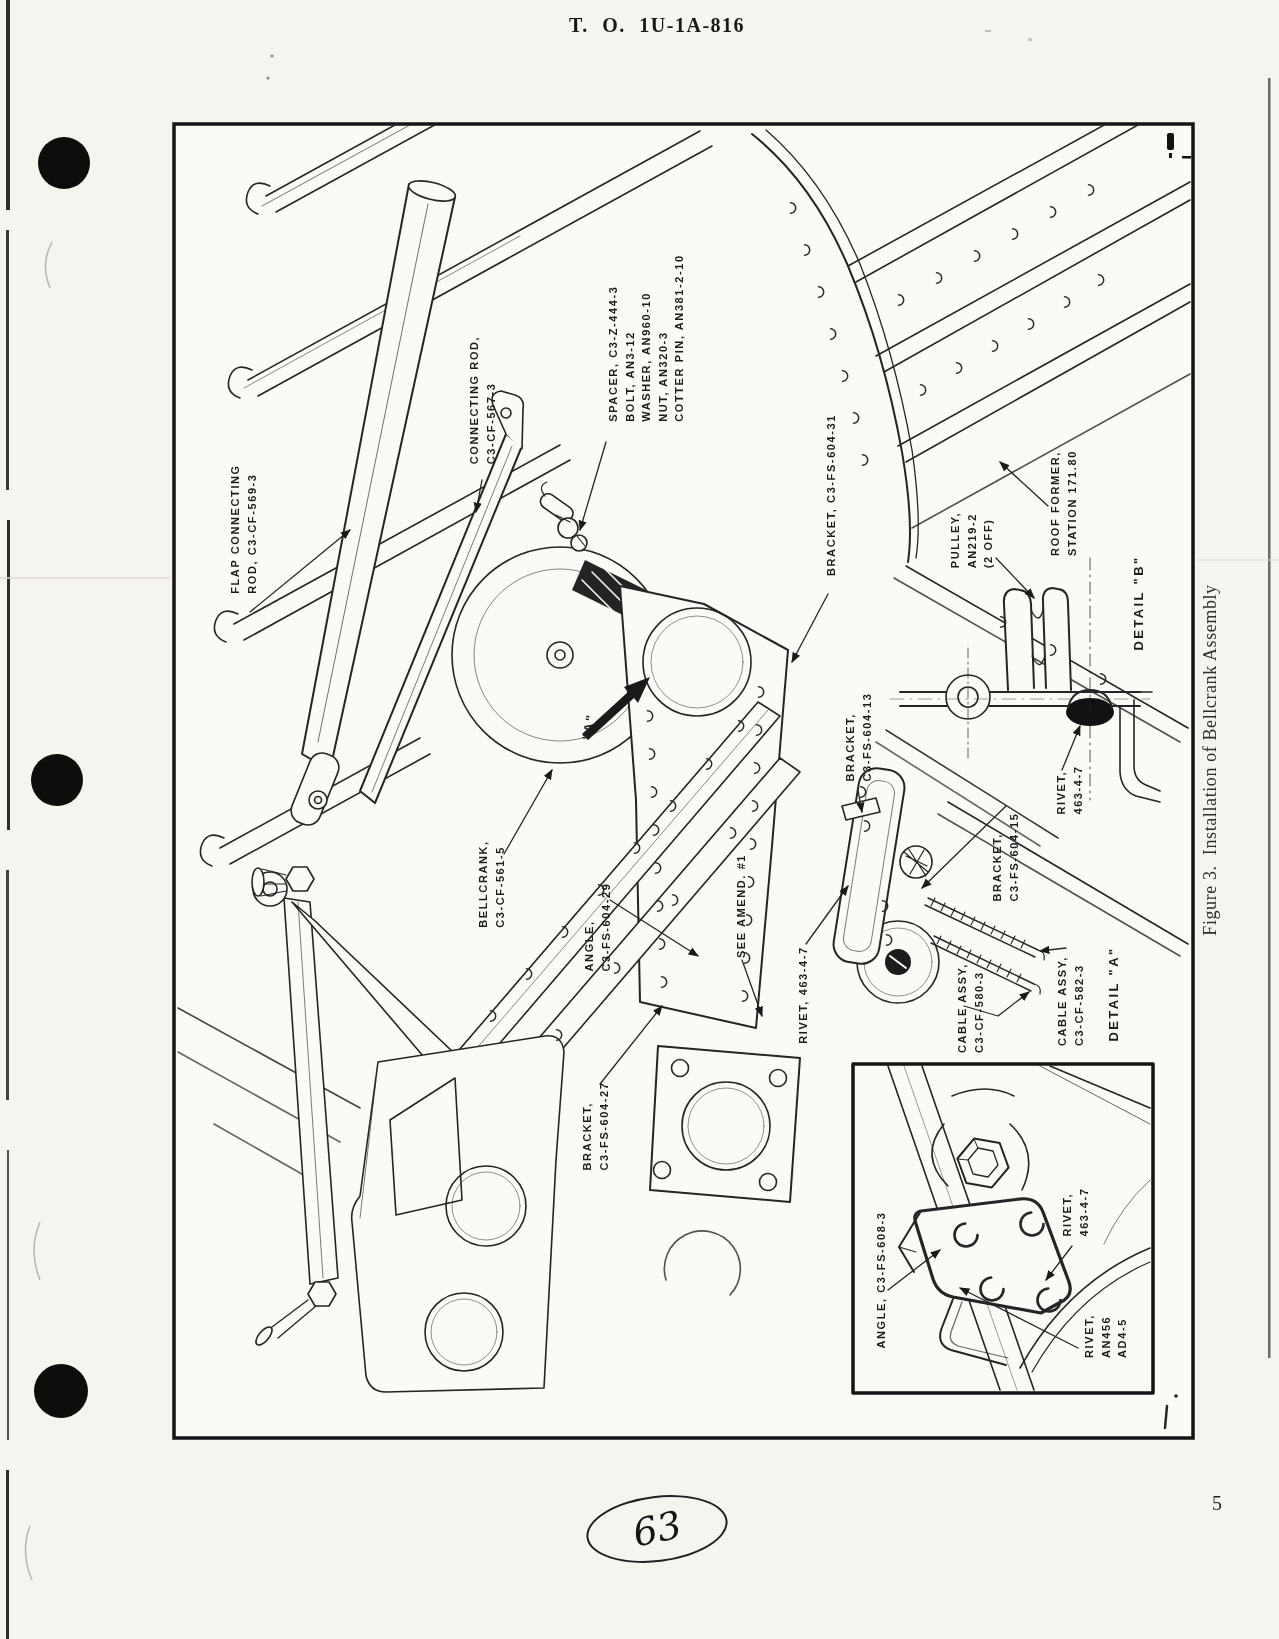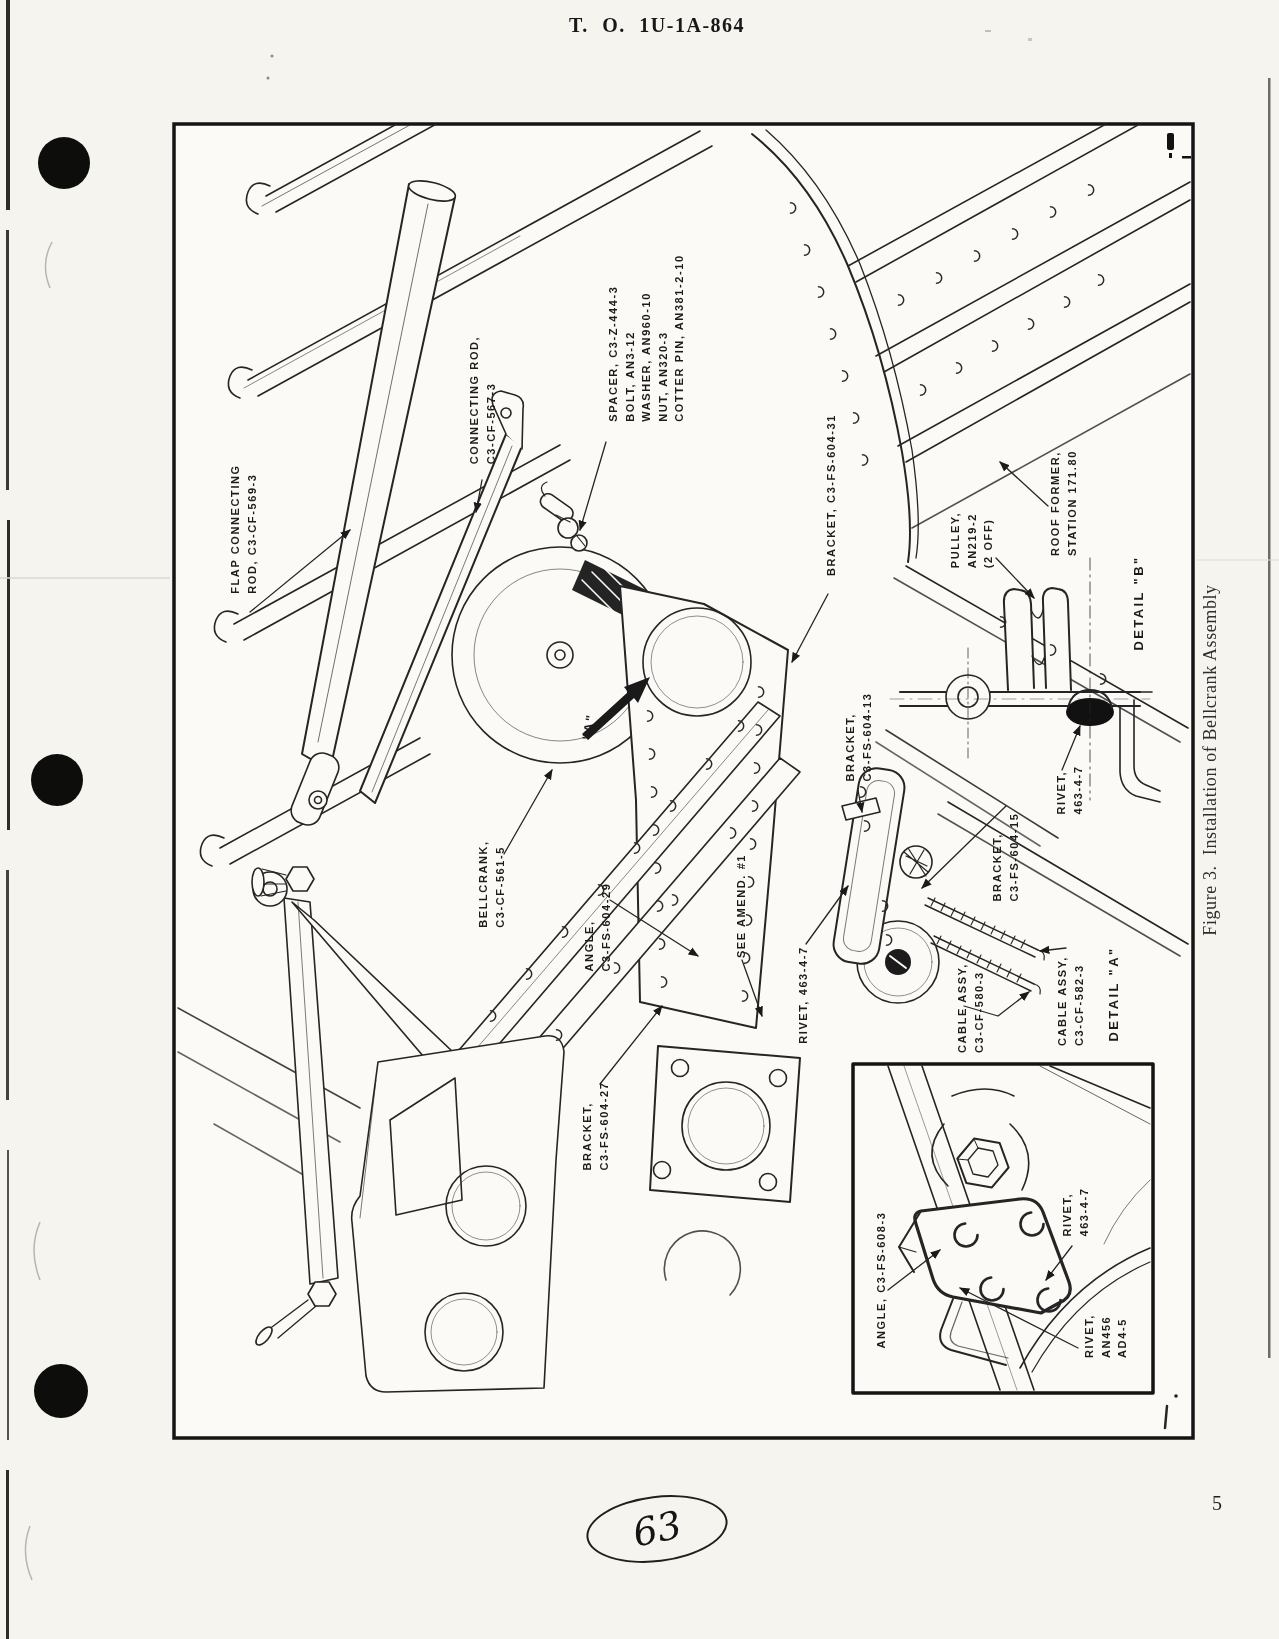--- a/index.html
+++ b/index.html
@@ -313,21 +313,21 @@
           <use href="#rvt" x="1052" y="650"></use>
           <use href="#rvt" x="1102" y="679"></use>
       <use href="#rvt" x="862" y="792"></use>
           <use href="#rvt" x="866" y="826"></use>
           <use href="#rvt" x="884" y="906"></use>
       <use href="#rvt" x="888" y="940"></use>
     </g>
   </g>
 </svg>
 
-<div class="hdr">T. O. 1U-1A-864</div>
+<div class="hdr">T. O. 1U-1A-816</div>
 
 <div class="lbl" style="left:243px;top:529px">FLAP CONNECTING
 ROD, C3-CF-569-3</div>
 <div class="lbl" style="left:482px;top:400px">CONNECTING ROD,
 C3-CF-567-3</div>
 <div class="lbl" style="left:646px;top:338px">SPACER, C3-Z-444-3
 BOLT, AN3-12
 WASHER, AN960-10
 NUT, AN320-3
 COTTER PIN, AN381-2-10</div>

